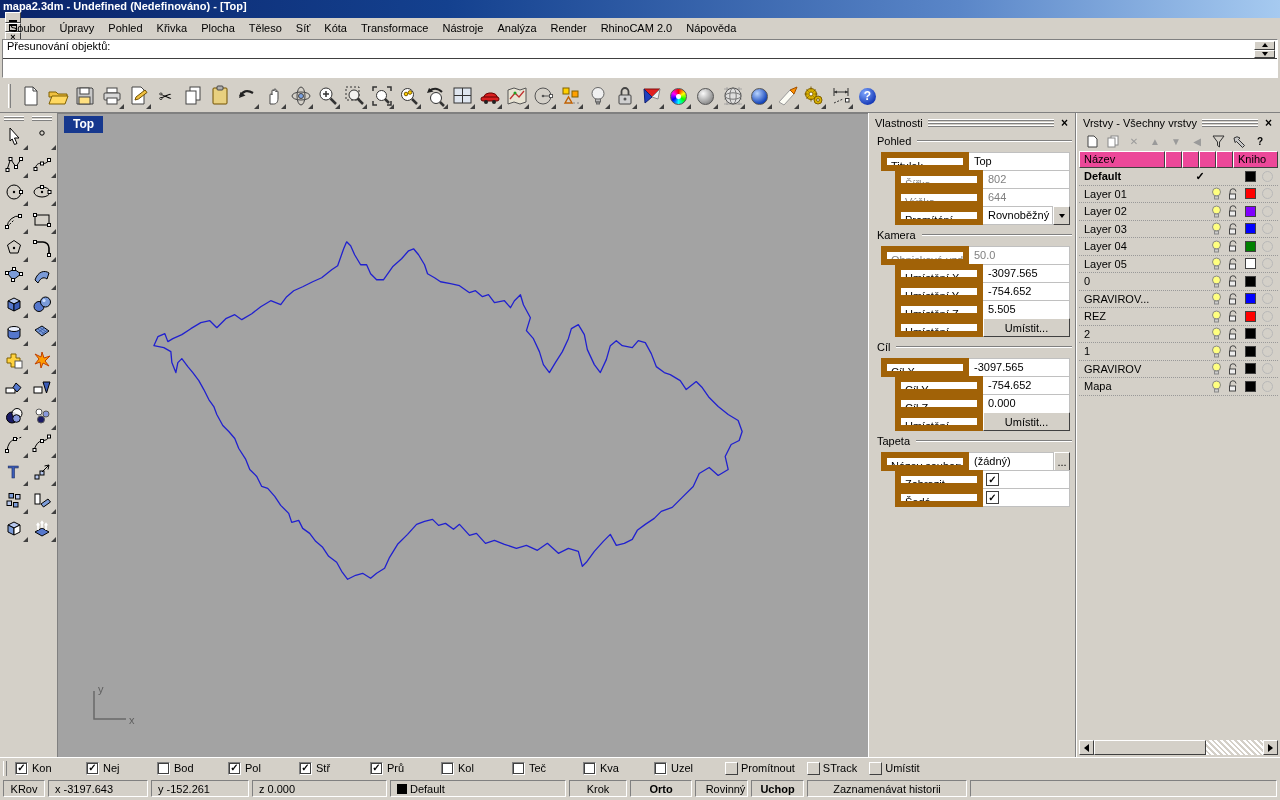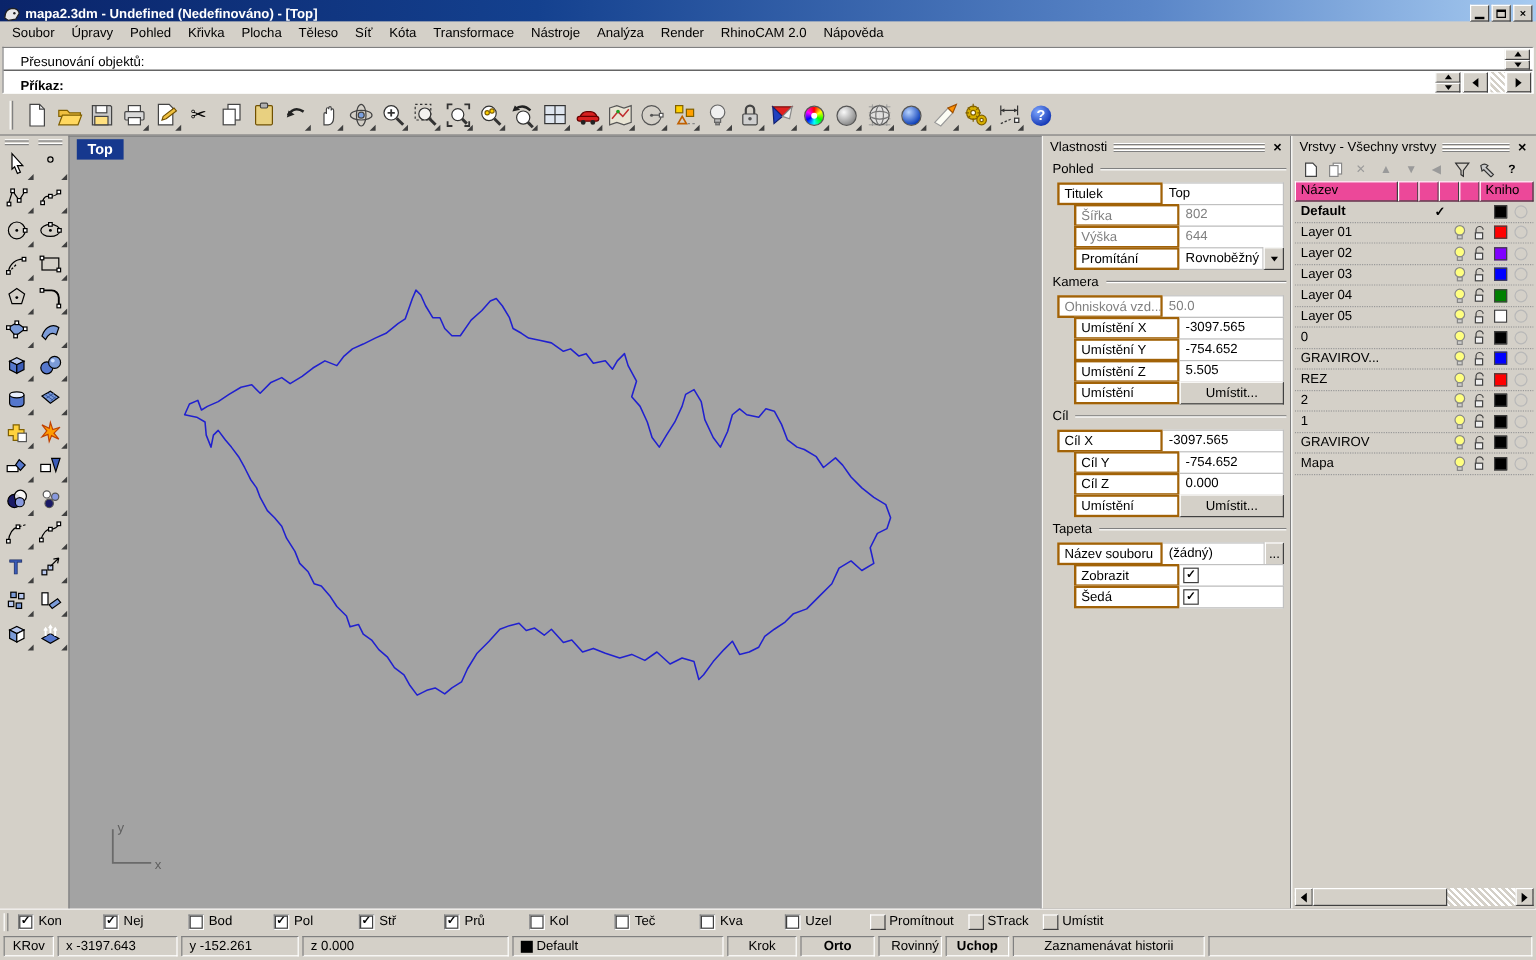--- a/index.html
+++ b/index.html
@@ -1,37 +1,37 @@
 <!DOCTYPE html>
 <html><head>
 <meta charset="utf-8">
 <style>
   * { box-sizing: border-box; margin: 0; padding: 0; }
   html,body { width:1280px; height:800px; overflow:hidden; }
   body { font: 11px "Liberation Sans", sans-serif; background:#d4d0c8; color:#000; position:relative; }
 
   
   .titlebar { height:18px; background:linear-gradient(90deg,#0a246a 0%,#14418f 35%,#5a86c8 75%,#a6caf0 100%);
-    color:#fff; display:flex; align-items:flex-end; padding:0 3px; }
+    color:#fff; display:flex; align-items:flex-start; padding:0 3px;flex-direction:column; }
   .titlebar .app-icon { width:14px; height:13px; margin-right:4px; }
   .titlebar .title-text { font-weight:bold; font-size:11px; flex:1; white-space:nowrap; }
   .winbtn { width:16px; height:14px; margin-left:2px; background:#d4d0c8; border:1px solid;
     border-color:#fff #404040 #404040 #fff; color:#000; font-size:9px; font-weight:bold;
     display:flex; align-items:center; justify-content:center; line-height:1; }
   .winbtn .minbar { width:8px; height:2px; background:#000; margin-top:7px; }
   .winbtn .restsq { width:8px; height:7px; border:1px solid #000; border-top-width:2px; position:relative; }
 
   
   .menubar { height:20px; display:flex; align-items:center; padding-left:3px; background:#d4d0c8; }
   .menu-item { padding:3px 7px; white-space:nowrap; }
 
   
   .cmdarea { height:42px; background:#d4d0c8; padding:1px 2px 2px 2px; }
   .cmdbox { height:39px; border:1px solid; border-color:#808080 #fff #fff #808080; background:#fff; position:relative; }
-  .cmdrow { height:19px; display:flex; align-items:flex-end; padding-left:14px; position:relative; }
+  .cmdrow { height:19px; display:flex; align-items:flex-start; padding-left:4px; position:relative; }
   .cmdrow1 { border-bottom:1px solid #404040; }
   .cmdrow2 { font-weight:bold; }
   .spinner { position:absolute; top:1px; width:21px; height:17px; display:flex; flex-direction:column; }
   .spbtn { flex:1; background:#d4d0c8; border:1px solid; border-color:#fff #404040 #404040 #fff;
     display:flex; align-items:center; justify-content:center; }
   .tri-up { width:0; height:0; border-left:3px solid transparent; border-right:3px solid transparent; border-bottom:4px solid #000; }
   .tri-dn { width:0; height:0; border-left:3px solid transparent; border-right:3px solid transparent; border-top:4px solid #000; }
   .tri-lf { width:0; height:0; border-top:4px solid transparent; border-bottom:4px solid transparent; border-right:5px solid #000; }
   .tri-rt { width:0; height:0; border-top:4px solid transparent; border-bottom:4px solid transparent; border-left:5px solid #000; }
   .sqbtn { position:absolute; top:1px; width:21px; height:17px; background:#d4d0c8; border:1px solid;
@@ -76,21 +76,21 @@
   .panel-header { height:18px; display:flex; align-items:center; padding:2px 4px 0 4px; }
   .hdr-title { white-space:nowrap; }
   .hdr-lines { flex:1; margin:0 5px; height:9px;
     background:repeating-linear-gradient(180deg,#fff 0 1px,#808080 1px 2px,#d4d0c8 2px 3px); }
   .hdr-close { font-weight:bold; font-size:12px; padding:0 2px; }
   .sec-title { display:flex; align-items:center; padding:4px 2px 2px 6px; }
   .sec-line { flex:1; margin-left:6px; height:2px; border-top:1px solid #808080; border-bottom:1px solid #fff; }
   .ptable { margin:3px 4px 0 10px; }
   .prow { display:flex; height:19px; }
   .prow + .prow { margin-top:-1px;margin-left:14px; }
-  .plabel { width:88px; background:#fff; border:2px solid #a16207; padding:2px 4px; white-space:nowrap; overflow:hidden; }
+  .plabel { width:88px; background:#fff; border:6px solid #a16207; padding:2px 4px; white-space:nowrap; overflow:hidden; }
   .pval { flex:1; background:#fff; border:1px solid #c0c0c0; border-left:none; padding:2px 5px; white-space:nowrap; overflow:hidden; }
   .gray { color:#808080; }
   .ddbtn { width:17px; background:#d4d0c8; border:1px solid; border-color:#fff #404040 #404040 #fff;
     display:flex; align-items:center; justify-content:center; }
   .pbtn { flex:1; background:#d4d0c8; border:1px solid; border-color:#fff #404040 #404040 #fff;
     display:flex; align-items:center; justify-content:center; }
   .browse { width:16px; background:#d4d0c8; border:1px solid; border-color:#fff #404040 #404040 #fff;
     display:flex; align-items:center; justify-content:center; }
   .cbcell { flex:1; background:#fff; border:1px solid #c0c0c0; border-left:none; padding:1px 3px; display:flex; align-items:center; }
   .checkbox { width:13px; height:13px; background:#fff; border:1px solid; border-color:#808080 #fff #fff #808080;
@@ -176,38 +176,20 @@
     <div class="cmdrow cmdrow1">
       <span>Přesunování objektů:</span>
       <div class="spinner" style="right:2px;">
         <div class="spbtn">
             <div class="tri-up"></div>
           </div>
         <div class="spbtn">
             <div class="tri-dn"></div>
           </div>
       </div>
-    </div>
-    <div class="cmdrow cmdrow2">
-      <span>Příkaz:</span>
-      <div class="spinner" style="right:60px;">
-        <div class="spbtn">
-            <div class="tri-up"></div>
-          </div>
-        <div class="spbtn">
-            <div class="tri-dn"></div>
-          </div>
-      </div>
-      <div class="sqbtn" style="right:37px;">
-          <div class="tri-lf"></div>
-        </div>
-      <div class="checker"></div>
-      <div class="sqbtn" style="right:1px;">
-          <div class="tri-rt"></div>
-        </div>
     </div>
   </div>
 </div>
 
 <div class="toolbar">
   <div class="tb-grip"></div>
 
   <div class="ti">
       <svg width="22" height="22">
         <path d="M5,2 h8 l4,4 v14 h-12 z" fill="#fff" stroke="#444"></path>
@@ -1157,21 +1139,21 @@
   <div class="os-toggle">
       <span class="togglebox"></span>
       <span>Umístit</span>
     </div>
 </div>
 
 <div class="status">
   <div class="scell" style="width:42px; justify-content:center;">KRov</div>
   <div class="scell" style="width:100px;">x -3197.643</div>
   <div class="scell" style="width:98px;">y -152.261</div>
-  <div class="scell" style="width:172px;">z 0.000</div>
+  <div class="scell" style="width:135px;">z 0.000</div>
   <div class="scell" style="width:176px;">
       <span class="layersq"></span>
       <span>Default</span>
     </div>
   <div class="scell" style="width:58px; justify-content:center;">Krok</div>
   <div class="scell active" style="width:62px; justify-content:center;">Orto</div>
   <div class="scell" style="width:53px; justify-content:center;padding-left:14px;">Rovinný</div>
   <div class="scell active" style="width:53px; justify-content:center;">Uchop</div>
   <div class="scell" style="width:160px; justify-content:center;">Zaznamenávat historii</div>
   <div class="scell" style="flex:1;"></div>

